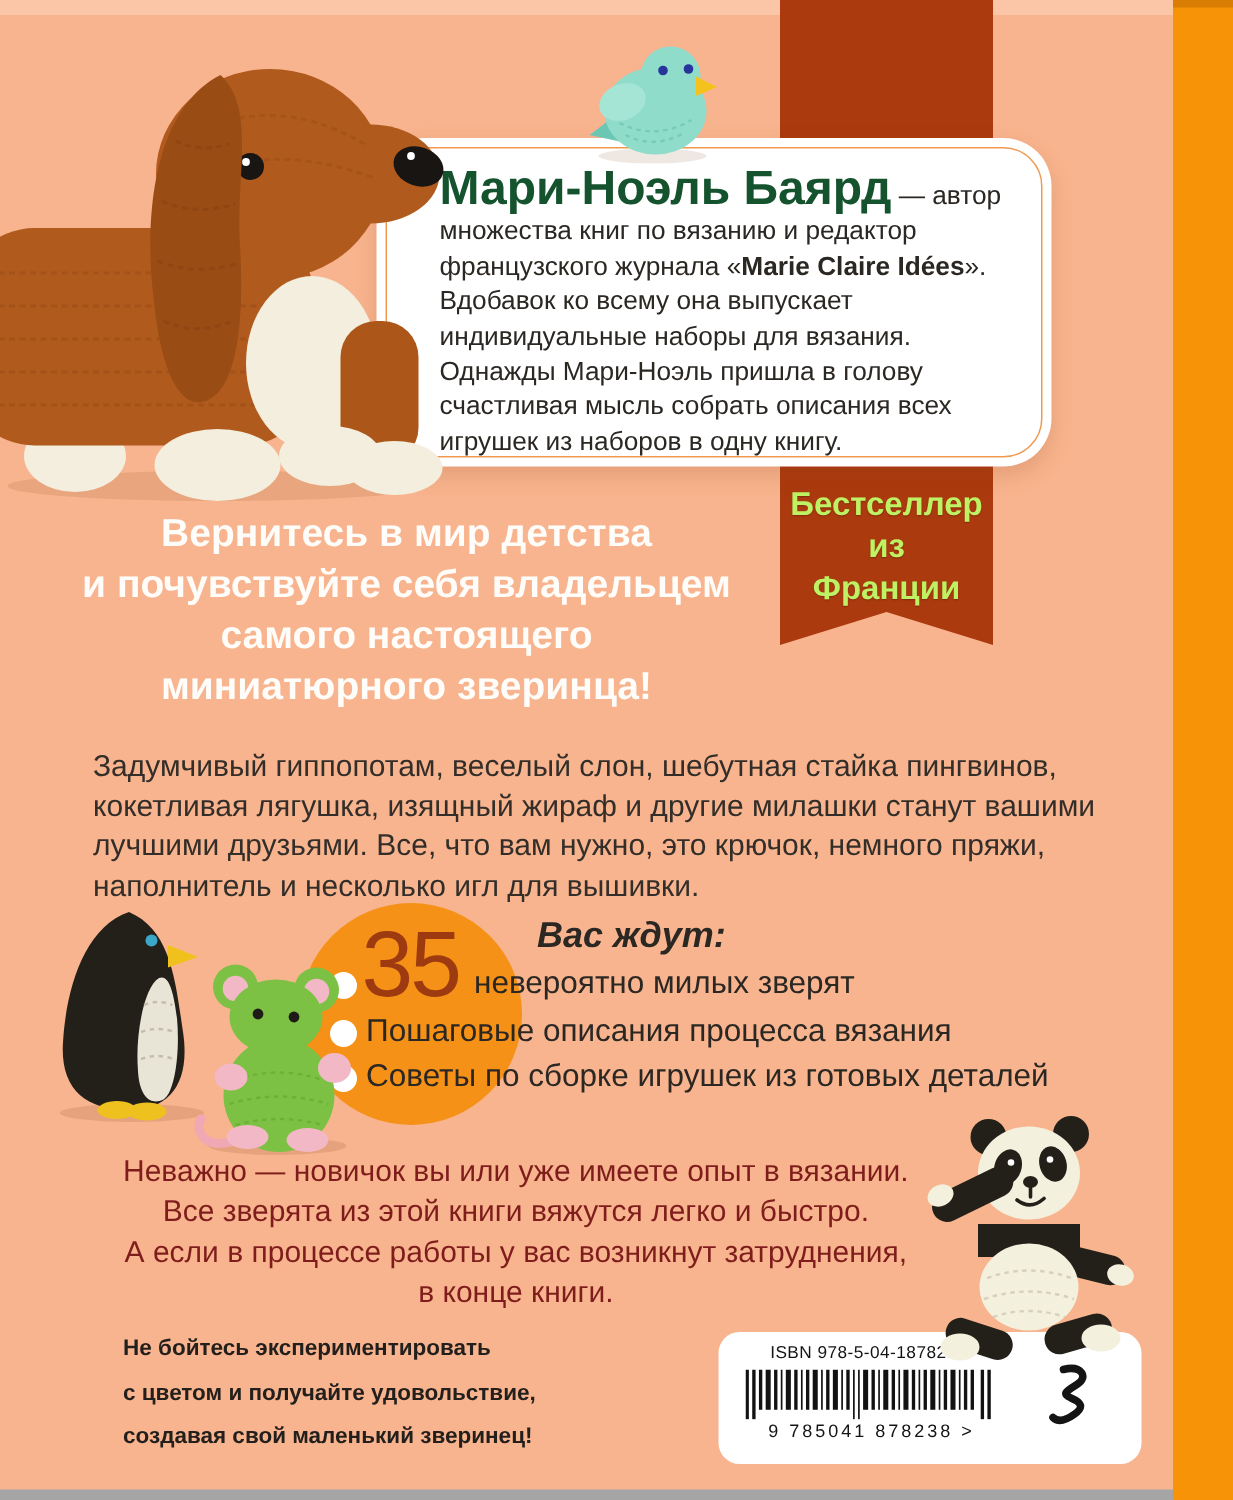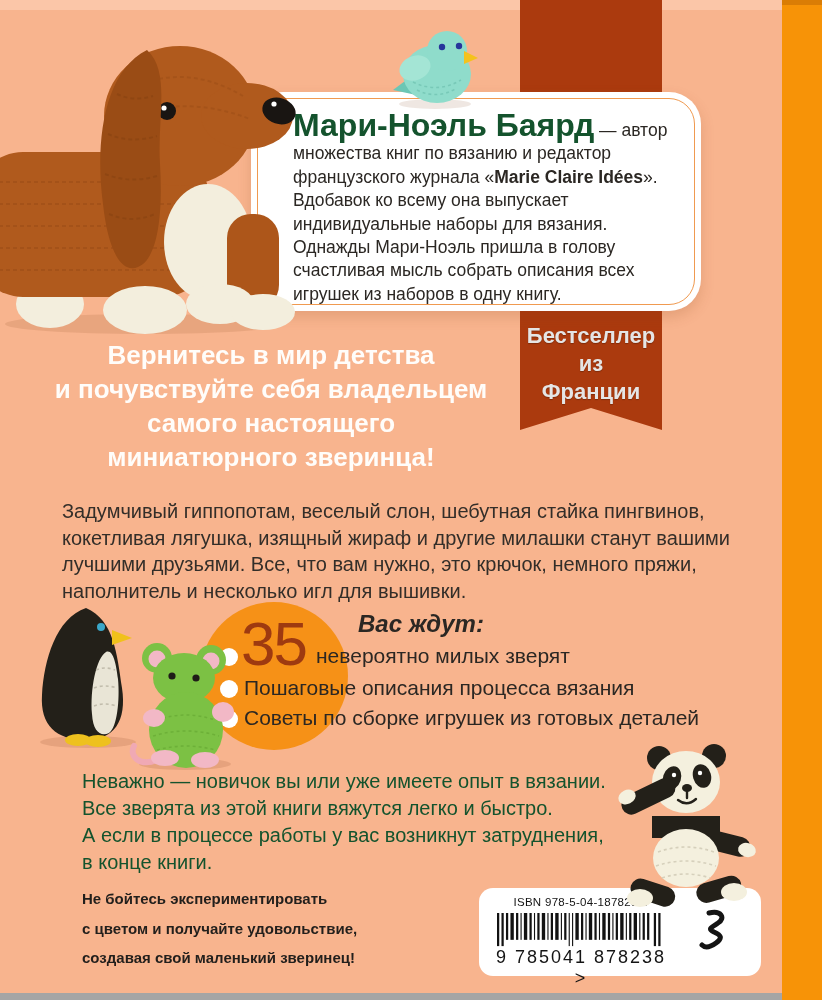--- a/index.html
+++ b/index.html
@@ -8,53 +8,53 @@
   .abs{position:absolute;}
 
   .top-band{left:0;top:0;width:782px;height:10px;background:#fbc6a8;}
   .side-strip{right:0;top:0;width:40px;height:1000px;background:#f79307;}
   .side-strip::before{content:"";position:absolute;left:0;top:0;width:100%;height:5px;background:rgba(120,50,0,.22);}
   .bottom-strip{left:0;top:993px;width:782px;height:7px;background:#a5a5a5;}
 
   
   .ribbon{left:520px;top:0;width:142px;height:430px;background:#ab3a0e;
     clip-path:polygon(0 0,100% 0,100% 100%,50% calc(100% - 22px),0 100%);z-index:2;}
-  .ribbon-text{position:absolute;left:0;top:322px;width:100%;text-align:center;color:#e5e5e5;
+  .ribbon-text{position:absolute;left:0;top:322px;width:100%;text-align:center;color:#bef264;
     font-weight:bold;font-size:22px;line-height:28px;text-shadow:0 1px 1px rgba(0,0,0,.25);}
 
   
   .author-box{left:251px;top:92px;width:450px;height:219px;background:#ffffff;border-radius:32px;
     box-shadow:0 6px 14px rgba(141,66,20,.18);z-index:3;}
   .author-box::before{content:"";position:absolute;left:6px;top:6px;right:6px;bottom:6px;
     border:1.5px solid #f09a50;border-radius:26px;}
   .author-text{position:absolute;left:42px;top:22px;width:386px;font-size:17.5px;line-height:23.4px;color:#2b2723;}
   .author-name{color:#14532d;font-weight:bold;font-size:32px;}
   .magazine{font-weight:bold;}
 
   .headline{left:40px;top:338px;width:462px;text-align:center;color:#fffdfa;font-weight:bold;
     font-size:26px;line-height:34px;z-index:1;}
 
   .intro{left:62px;top:498px;font-size:20px;line-height:26.5px;color:#332e29;}
-  .outro{left:82px;top:768px;font-size:20px;line-height:27px;color:#14532d;}
+  .outro{left:82px;top:768px;font-size:20px;line-height:27px;color:#7f1d1d;text-align:center;}
   .cta{left:82px;top:884px;font-size:15px;line-height:29.5px;color:#221f1c;font-weight:bold;}
 
   
   .feat-circle{left:200px;top:602px;width:148px;height:148px;border-radius:50%;background:#f69117;z-index:1;}
   .feat-title{left:358px;top:610px;font-size:24px;font-weight:bold;color:#2b2723;z-index:4;font-style:italic;}
   .big-number{left:241px;top:608px;font-size:62px;font-weight:normal;color:#9e3a10;letter-spacing:-2px;z-index:4;}
   .bullet-dot{width:18px;height:18px;border-radius:50%;background:#ffffff;z-index:4;}
   .b1{left:220px;top:648px;} .b2{left:220px;top:680px;} .b3{left:220px;top:710px;}
   .bullet-text{font-size:21px;color:#2b2723;z-index:4;}
   .bt1{left:316px;top:644px;} .bt2{left:244px;top:676px;} .bt3{left:244px;top:706px;}
 
   
   .barcode-box{left:479px;top:888px;width:282px;height:88px;background:#ffffff;border-radius:14px;z-index:3;}
   .isbn{position:absolute;left:14px;top:8px;width:176px;text-align:center;font-size:11.5px;color:#141414;letter-spacing:.3px;}
   .bars{position:absolute;left:18px;top:25px;width:168px;height:34px;}
-  .digits{position:absolute;left:8px;top:59px;width:188px;text-align:center;font-size:18px;letter-spacing:2px;color:#141414;}
+  .digits{position:absolute;left:8px;top:59px;width:188px;text-align:center;font-size:12px;letter-spacing:2px;color:#141414;}
   .eksmo{position:absolute;left:216px;top:20px;width:38px;height:46px;}
 
   .toy{z-index:5;}
   .dog{left:-5px;top:4px;z-index:5;}
   .bird{left:385px;top:24px;z-index:5;}
   .penguin{left:26px;top:600px;z-index:5;}
   .mouse{left:127px;top:634px;z-index:6;}
   .panda{left:610px;top:740px;z-index:6;}
 </style>
 </head>

